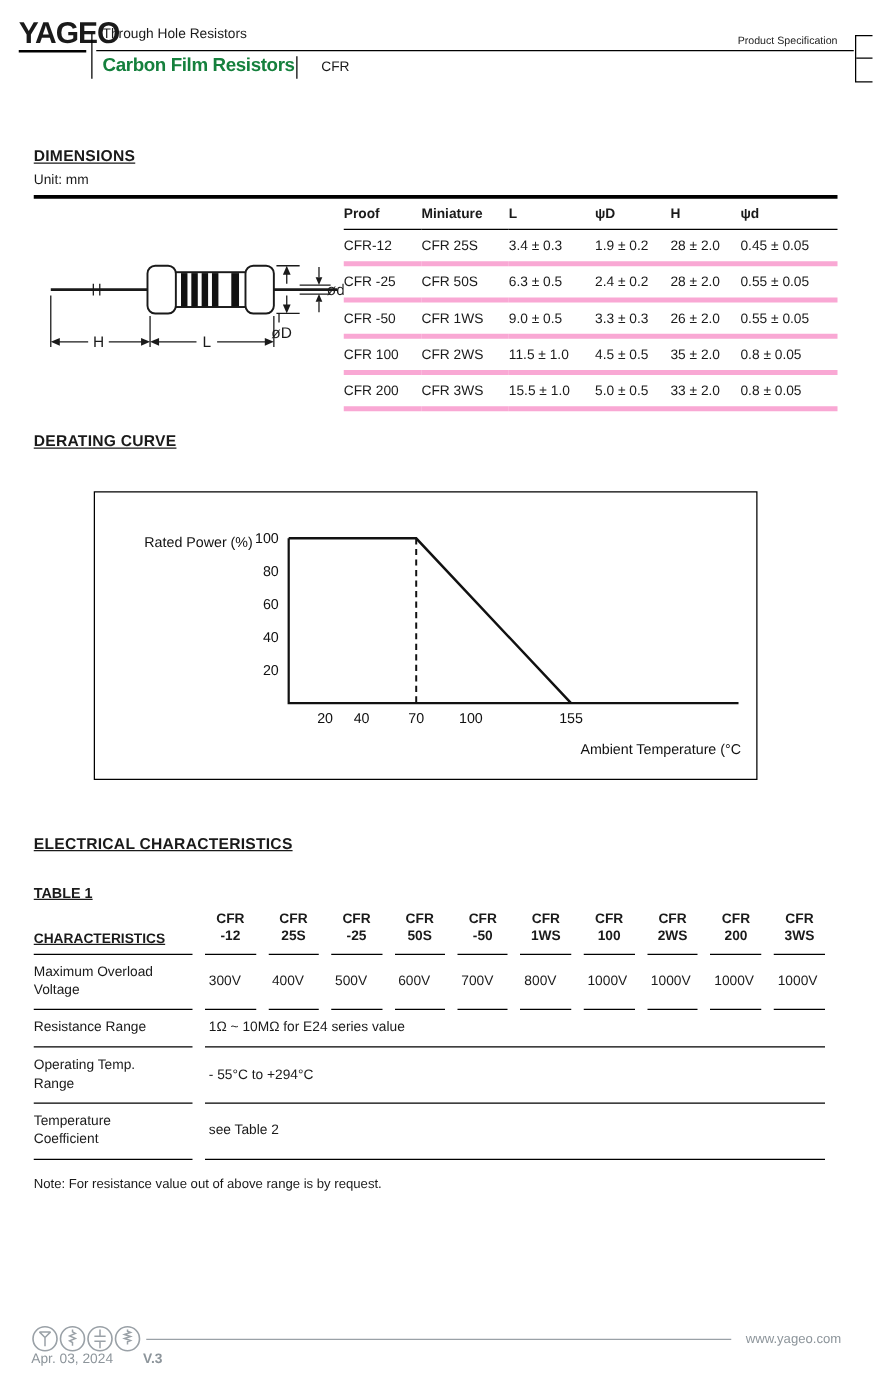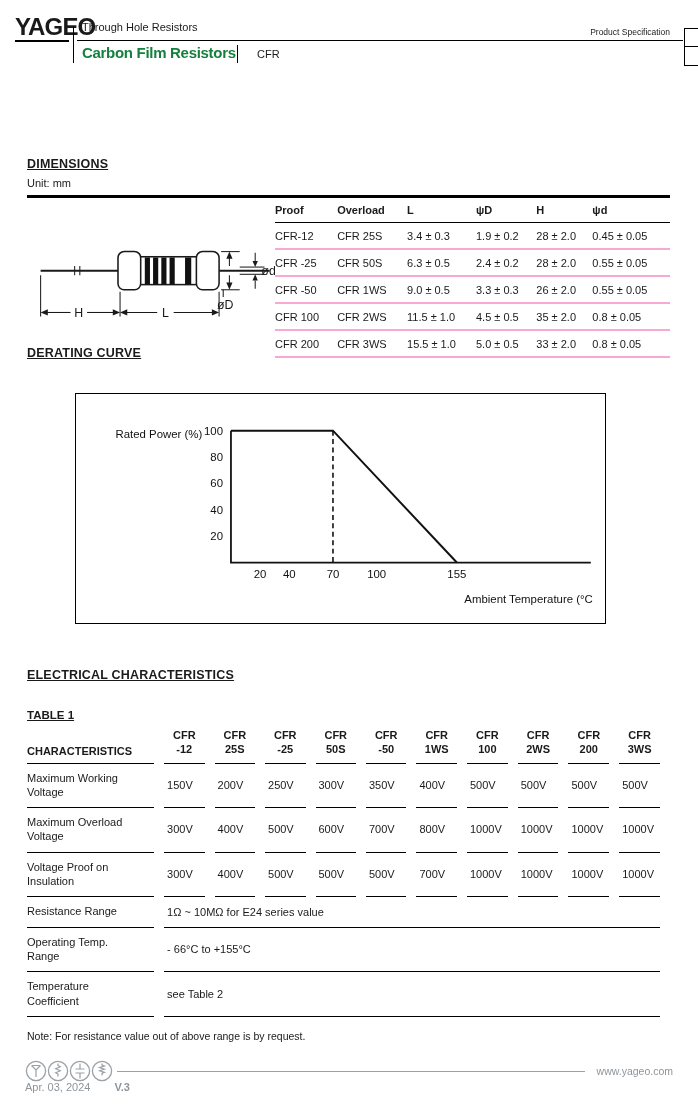--- a/index.html
+++ b/index.html
@@ -17,42 +17,42 @@
   .hrule { position:absolute; left:77px; top:40px; width:606px; border-top:1.5px solid #000; }
   .pagebox { position:absolute; left:684px; top:28px; width:22px; height:38px; border:1.5px solid #000; }
   .pagebox .mid { position:absolute; left:0; right:0; top:17px; border-top:1.5px solid #000; }
   .subtitle { position:absolute; left:82px; top:44px; font-size:15px; font-weight:bold; color:#15803d; letter-spacing:-0.3px; }
   .vdiv2 { position:absolute; left:237px; top:45px; height:18px; border-left:1px solid #000; }
   .series-code { position:absolute; left:257px; top:48px; font-size:11px; }
 
   
   .section { position:absolute; left:27px; width:643px; }
   h2.sec-h { font-size:12.5px; font-weight:bold; text-decoration:underline; letter-spacing:0.2px; }
-  #sec-dimensions { top:118px;margin-top:39px; }
+  #sec-dimensions { top:118px; }
   #sec-derating   { top:346px; }
   #sec-electrical { top:668px; }
 
   
   .unit-row { text-align:left; font-size:11px; margin-top:6px; height:18px; }
   .thick-rule { border-top:3px solid #000; }
   .dim-flex { display:flex; align-items:flex-start; }
   .dim-draw { width:248px; flex:0 0 248px; margin-top:34px; }
   table.dtable { flex:1; border-collapse:collapse; font-size:11px; table-layout:fixed; }
   table.dtable th { font-weight:bold; text-align:left; padding:6px 0 6px 0; border-bottom:1.5px solid #000; }
-  table.dtable td { padding:6.5px 0; border-bottom:2px solid #f9a8d4; }
+  table.dtable td { padding:6.5px 0; border-bottom:4px solid #f9a8d4; }
 
   
   .chart-box { margin-top:33px; margin-left:48px; width:531px; height:231px; border:1.5px solid #000; }
 
   
   .table-label { font-size:11.5px; font-weight:bold; text-decoration:underline; margin-top:27px; }
   table.etable { border-collapse:separate; border-spacing:10px 0; margin-left:-10px; font-size:11px; table-layout:fixed; margin-top:2px; }
   table.etable th { font-weight:bold; border-bottom:1px solid #000; vertical-align:bottom; padding:5px 0 6px 0; }
   table.etable th.colh { text-align:center; }
-  table.etable th.rowh { text-align:left; font-size:11px; }
+  table.etable th.rowh { text-align:left; font-size:11px;text-decoration:underline; }
   table.etable td { border-bottom:1px solid #000; padding:7px 0 8px 0; vertical-align:middle; }
   table.etable td.val { padding-left:3px; }
   .ml { white-space:pre-line; line-height:1.3; }
   .note { font-size:10.5px; margin-top:13px; }
 
   
   text { font-family:"Liberation Sans","DejaVu Sans",sans-serif; }
 
   
   .footer-row { position:absolute; left:25px; top:1059px; width:648px; display:flex; align-items:center; }
@@ -140,21 +140,21 @@
         <path d="M221,34 l-2.6,-6 h5.2 z" fill="#1a1a1a" stroke="none"></path>
         <path d="M221,41 l-2.6,6 h5.2 z" fill="#1a1a1a" stroke="none"></path>
       </g>
       <text x="227" y="41.5" font-size="12" fill="#1a1a1a" stroke="none">ød</text>
     </svg>
 
     <table class="dtable">
       <thead>
           <tr id="dim-head-row">
             <th>Proof</th>
-            <th>Overload</th>
+            <th>Miniature</th>
             <th>L</th>
             <th>ψD</th>
             <th>H</th>
             <th>ψd</th>
           </tr>
         </thead>
       <tbody id="dim-body">
           <tr>
             <td>CFR-12</td>
             <td>CFR 25S</td>
@@ -260,69 +260,41 @@
           <th class="colh ml">CFR
 2WS</th>
           <th class="colh ml">CFR
 200</th>
           <th class="colh ml">CFR
 3WS</th>
         </tr>
       </thead>
     <tbody id="e-body">
         <tr>
-          <td class="ml">Maximum Working
-Voltage</td>
-          <td class="val">150V</td>
-          <td class="val">200V</td>
-          <td class="val">250V</td>
-          <td class="val">300V</td>
-          <td class="val">350V</td>
-          <td class="val">400V</td>
-          <td class="val">500V</td>
-          <td class="val">500V</td>
-          <td class="val">500V</td>
-          <td class="val">500V</td>
-        </tr>
-        <tr>
           <td class="ml">Maximum Overload
 Voltage</td>
           <td class="val">300V</td>
           <td class="val">400V</td>
           <td class="val">500V</td>
           <td class="val">600V</td>
           <td class="val">700V</td>
           <td class="val">800V</td>
           <td class="val">1000V</td>
           <td class="val">1000V</td>
           <td class="val">1000V</td>
           <td class="val">1000V</td>
         </tr>
         <tr>
-          <td class="ml">Voltage Proof on
-Insulation</td>
-          <td class="val">300V</td>
-          <td class="val">400V</td>
-          <td class="val">500V</td>
-          <td class="val">500V</td>
-          <td class="val">500V</td>
-          <td class="val">700V</td>
-          <td class="val">1000V</td>
-          <td class="val">1000V</td>
-          <td class="val">1000V</td>
-          <td class="val">1000V</td>
-        </tr>
-        <tr>
           <td class="ml">Resistance Range</td>
           <td class="val" colspan="10">1Ω ~ 10MΩ for E24 series value</td>
         </tr>
         <tr>
           <td class="ml">Operating Temp.
 Range</td>
-          <td class="val" colspan="10">- 66°C to +155°C</td>
+          <td class="val" colspan="10">- 55°C to +294°C</td>
         </tr>
         <tr>
           <td class="ml">Temperature
 Coefficient</td>
           <td class="val" colspan="10">see Table 2</td>
         </tr>
       </tbody>
   </table>
   <div class="note">Note: For resistance value out of above range is by request.</div>
 </div>

